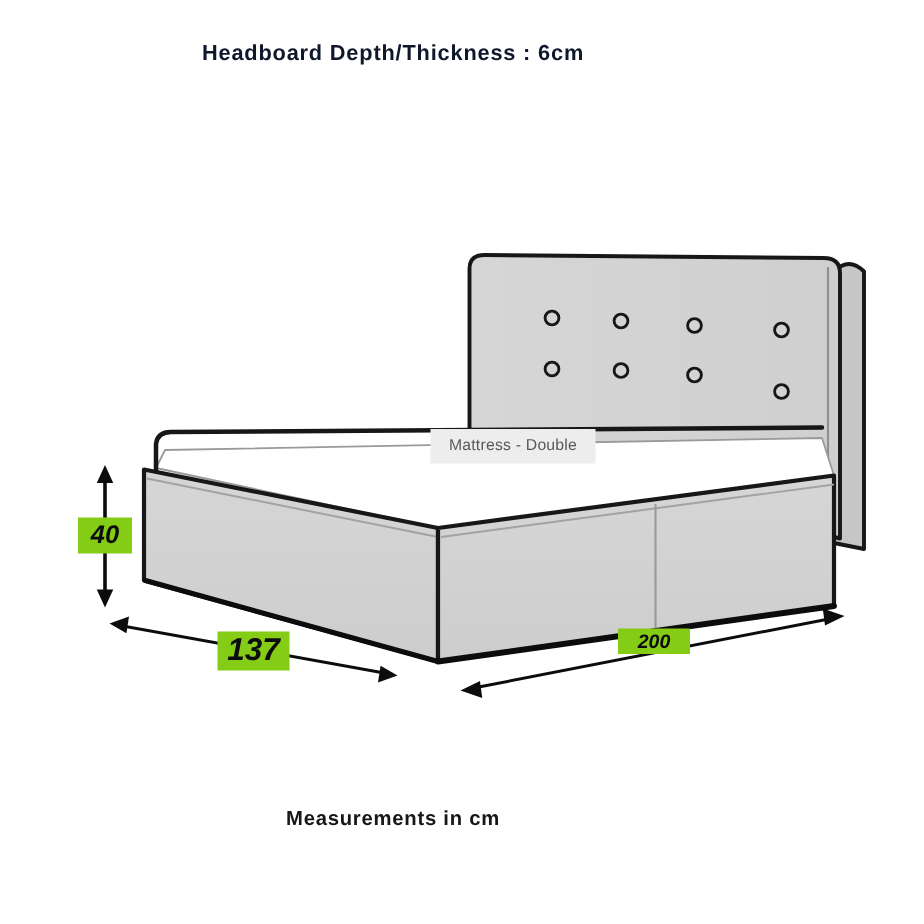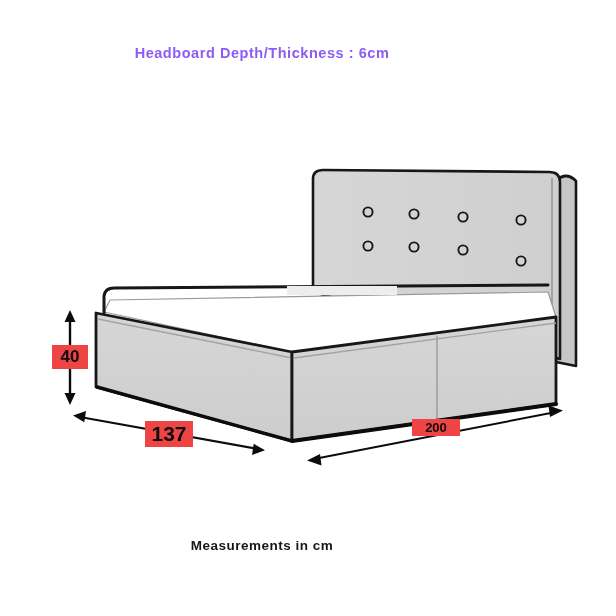--- a/index.html
+++ b/index.html
@@ -17,27 +17,27 @@
   #canvas {
     position: absolute;
     left: 0;
     top: 0;
     width: 616px;
     height: 616px;
   }
   .title-text {
     position: absolute;
     left: 0;
-    top: 45px;
+    top: 28px;
     width: 524px;
     text-align: center;
     font-size: 14.5px;
     font-weight: 700;
     letter-spacing: 0.55px;
-    color: #8b5cf6;
+    color: #0f172a;
     font-family: "Liberation Sans", sans-serif;
   }
   .footer-text {
     position: absolute;
     left: 0;
     top: 538px;
     width: 524px;
     text-align: center;
     font-size: 13.5px;
     font-weight: 700;
@@ -57,22 +57,23 @@
     font-size: 10.5px;
     line-height: 14px;
     font-family: "Liberation Sans", sans-serif;
     letter-spacing: 0.15px;
   }
   .dim-label {
     position: absolute;
     font-family: "Liberation Sans", sans-serif;
     font-weight: 700;
     color: #0c0c0e;
-    background: #ef4444;
-    text-align: center;
+    background: #84cc16;
+    text-align: center;
+    font-style: italic;
   }
   #dim-40 {
     left: 52px;
     top: 345px;
     width: 36px;
     font-size: 17px;
     padding: 2px 0;
   }
   #dim-137 {
     left: 145px;
@@ -183,20 +184,21 @@
   <g>
     <line x1="314" y1="459" x2="556" y2="412" stroke="#0c0c0e" stroke-width="2"></line>
     <path d="M 307 460.4 L 320 454 L 321.5 465.4 Z" fill="#0c0c0e"></path>
     <path d="M 563 410.6 L 550 417 L 548.5 405.6 Z" fill="#0c0c0e"></path>
   </g>
 </svg>
 
 <div class="title-text">Headboard Depth/Thickness : 6cm</div>
 
 <div class="mattress-label">
+  <div>Mattress - Double</div>
 </div>
 
 <div class="dim-label" id="dim-40">40</div>
 
 <div class="dim-label" id="dim-137">137</div>
 
 <div class="dim-label" id="dim-200">200</div>
 
 <div class="footer-text">Measurements in cm</div>
 

